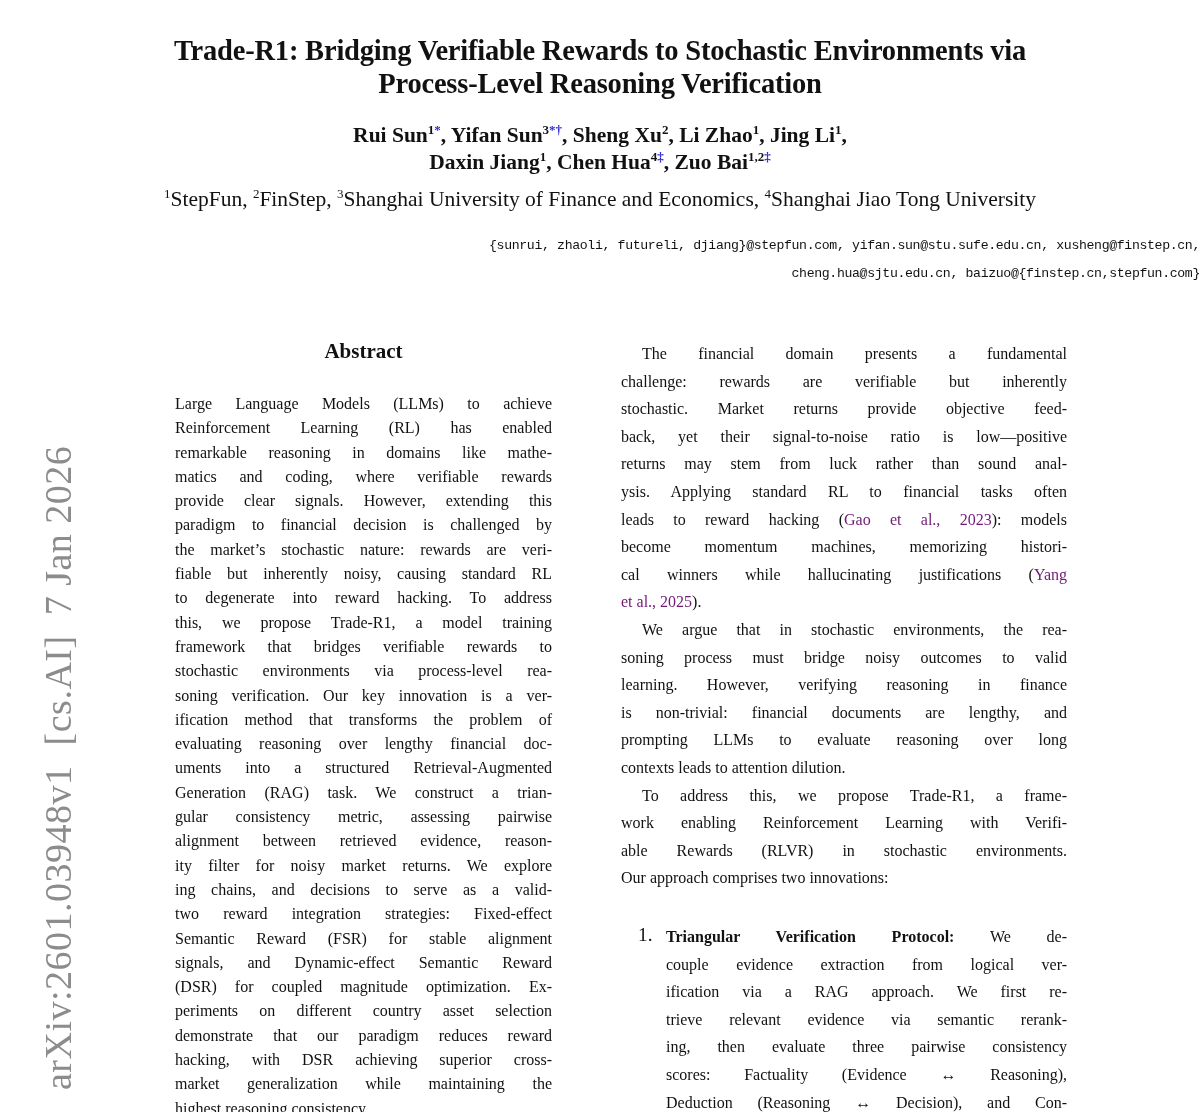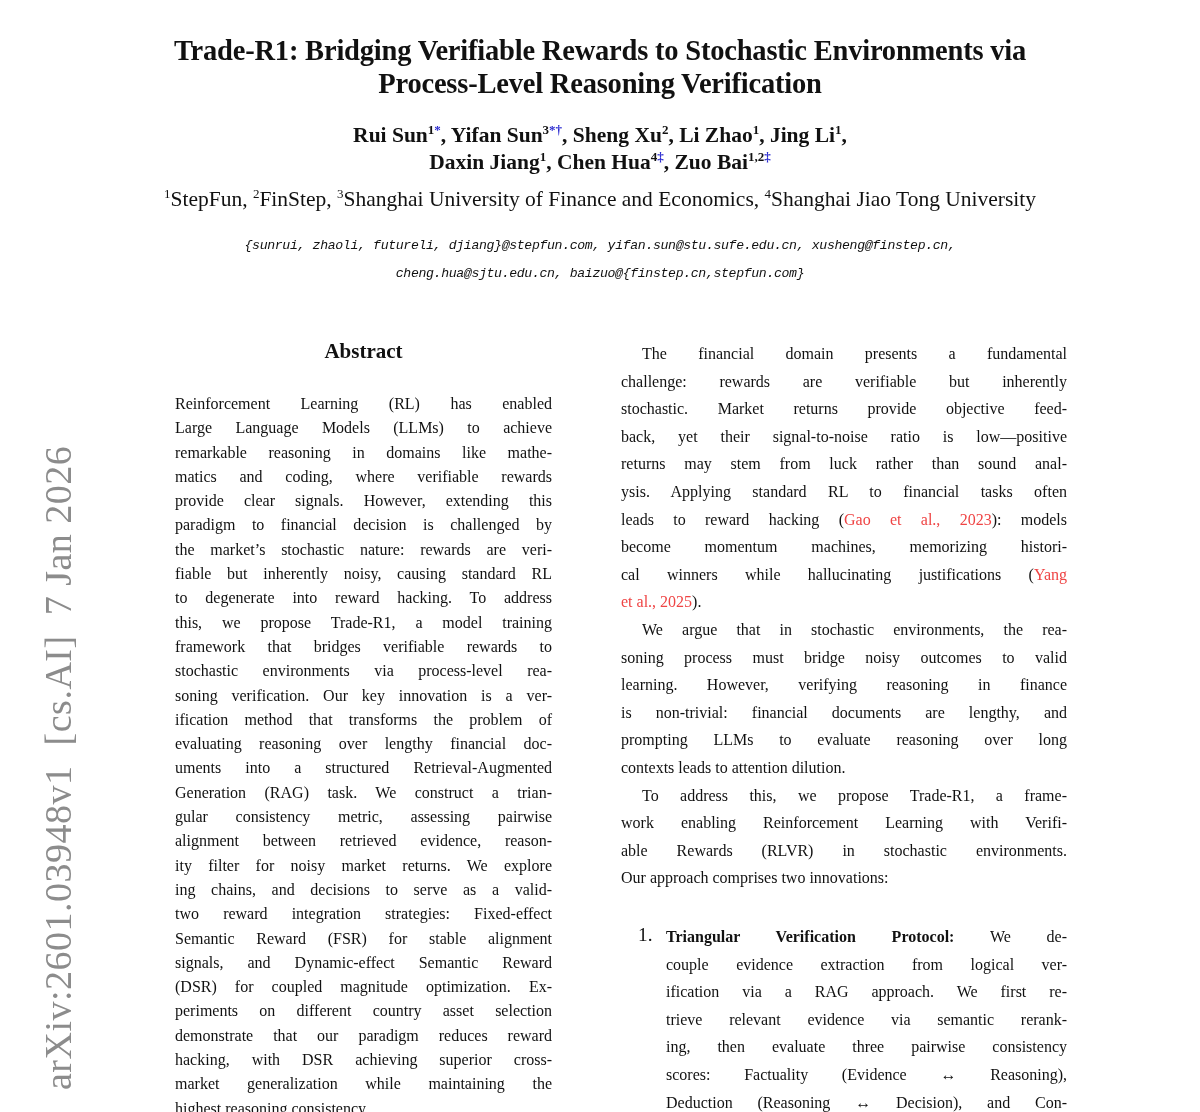--- a/index.html
+++ b/index.html
@@ -18,22 +18,22 @@
   }
   .authors sup { font-size: 13px; vertical-align: 8px; line-height: 0; }
   .authors sup .mark { color: #2b2bd0; }
   .affils {
     position: absolute; left: 0; width: 1200px; top: 185px;
     text-align: center; font-size: 21.5px; line-height: 28px;
   }
   .affils sup { font-size: 13px; vertical-align: 8px; line-height: 0; }
   .emails {
     position: absolute; left: 0; width: 1200px; top: 232px;
-    text-align: center; font-family: "Liberation Mono", "DejaVu Sans Mono", monospace;
-    font-size: 13.2px; line-height: 28px; letter-spacing: -0.35px; font-style: italic;
+    text-align: right; font-family: "Liberation Mono", "DejaVu Sans Mono", monospace;
+    font-size: 13.2px; line-height: 28px; letter-spacing: -0.35px;
   }
   .arxiv {
     position: absolute; left: 36px; top: 1090px;
     transform-origin: 0 0; transform: rotate(-90deg);
     font-size: 38px; color: #8c8c8c; white-space: nowrap; letter-spacing: 0.5px;
   }
   .abs-heading {
     position: absolute; left: 175px; width: 377px; top: 339px;
     text-align: center; font-weight: bold; font-size: 21px;
   }
@@ -41,21 +41,21 @@
   .col .line {
     display: block; white-space: nowrap; text-align: justify; text-align-last: justify;
     height: 0; overflow: visible;
   }
   .col .line.last { text-align-last: left; }
   .abs { left: 175px; width: 377px; top: 392px; }
   .abs .line { line-height: 24.3px; height: 24.3px; white-space: normal; }
   .right { left: 621px; width: 446px; top: 340px; }
   .right .line { line-height: 27.6px; height: 27.6px; white-space: normal; }
   .right .line.indent { padding-left: 21px; }
-  .cite { color: #ef4444; }
+  .cite { color: #701a75; }
   .list-num { position: absolute; left: 638px; top: 924px; font-size: 19.3px; }
   .list { left: 666px; width: 401px; top: 923px; }
   .list .line { line-height: 27.6px; height: 27.6px; white-space: normal; }
   b { font-weight: bold; }
 </style>
 </head>
 <body>
 
 <div class="title">
   <div>Trade-R1: Bridging Verifiable Rewards to Stochastic Environments via</div>
@@ -81,22 +81,22 @@
 
 <div class="emails">
   <div>{sunrui, zhaoli, futureli, djiang}@stepfun.com, yifan.sun@stu.sufe.edu.cn, xusheng@finstep.cn,</div>
   <div>cheng.hua@sjtu.edu.cn, baizuo@{finstep.cn,stepfun.com}</div>
 </div>
 
 <div class="arxiv" style="white-space: pre;">arXiv:2601.03948v1  [cs.AI]  7 Jan 2026</div>
 
 <div class="abs-heading">Abstract</div>
 <div class="col abs">
+  <span class="line">Large Language Models (LLMs) to achieve</span>
   <span class="line">Reinforcement Learning (RL) has enabled</span>
-  <span class="line">Large Language Models (LLMs) to achieve</span>
   <span class="line">remarkable reasoning in domains like mathe-</span>
   <span class="line">matics and coding, where verifiable rewards</span>
   <span class="line">provide clear signals. However, extending this</span>
   <span class="line">paradigm to financial decision is challenged by</span>
   <span class="line">the market’s stochastic nature: rewards are veri-</span>
   <span class="line">fiable but inherently noisy, causing standard RL</span>
   <span class="line">to degenerate into reward hacking. To address</span>
   <span class="line">this, we propose Trade-R1, a model training</span>
   <span class="line">framework that bridges verifiable rewards to</span>
   <span class="line">stochastic environments via process-level rea-</span>

